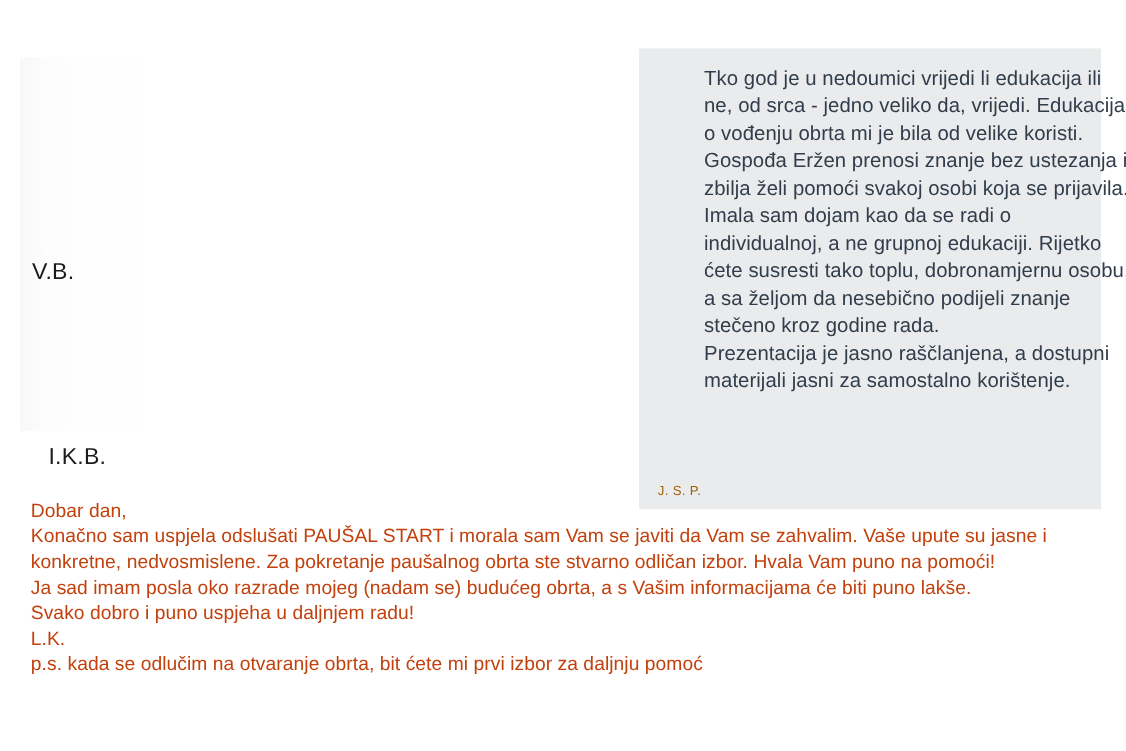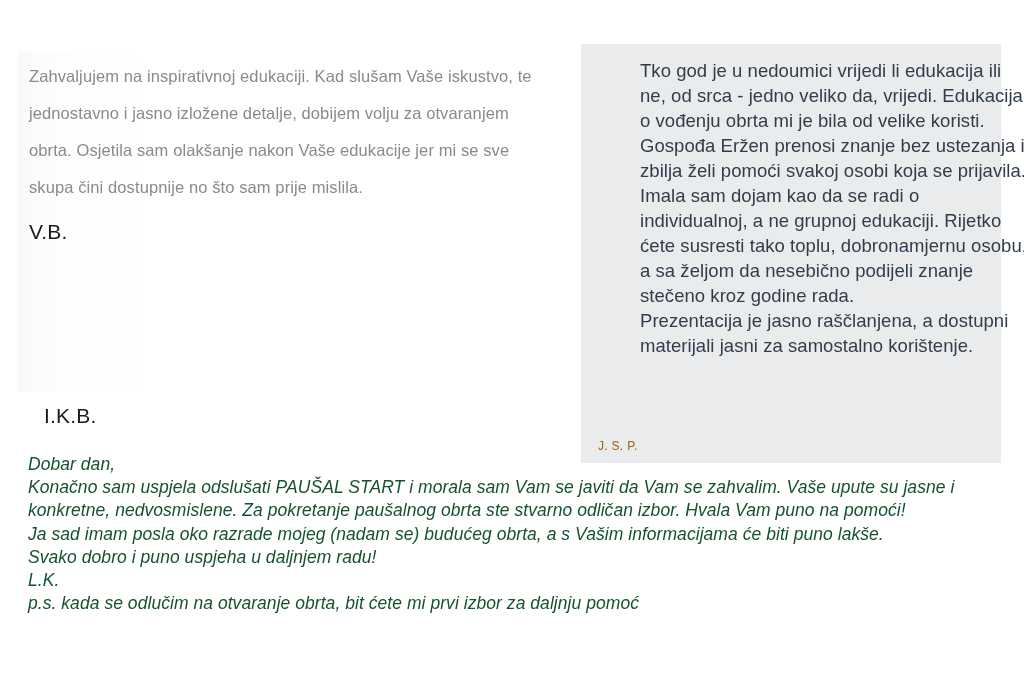--- a/index.html
+++ b/index.html
@@ -61,21 +61,21 @@
 
   
   .signature-dark {
     position: absolute;
     color: #1b1b1b;
     font-size: 21px;
     line-height: 24px;
     font-weight: 400;
     letter-spacing: 0.2px;
   }
-  #signature-vb { left: 29px; top: 220px; }
+  #signature-vb { left: 29px; top: 236px; }
   #signature-ikb { left: 44px; top: 404px; }
 
   
   #gray-panel {
     position: absolute;
     left: 581px;
     top: 44px;
     width: 420px;
     height: 419px;
     background: #e9ebec;
@@ -101,36 +101,34 @@
     line-height: 20px;
     letter-spacing: 0.3px;
   }
 
   
   #bottom-letter {
     position: absolute;
     left: 28px;
     top: 453px;
     width: 980px;
-    color: #14532d;
+    color: #c2410c;
     font-size: 17.5px;
     line-height: 23.2px;
     letter-spacing: 0.05px;
     white-space: pre-line;
-    font-style: italic;
   }
 </style>
 </head>
 <body>
 
 <div class="page">
 
   <div class="soft-wash"></div>
 
-  <div class="testimonial-soft" id="testimonial-one">Zahvaljujem na inspirativnoj edukaciji. Kad slušam Vaše iskustvo, te jednostavno i jasno izložene detalje, dobijem volju za otvaranjem obrta. Osjetila sam olakšanje nakon Vaše edukacije jer mi se sve skupa čini dostupnije no što sam prije mislila.</div>
 
   <div class="signature-dark" id="signature-vb">V.B.</div>
 
 
   <div class="signature-dark" id="signature-ikb">I.K.B.</div>
 
   <div id="gray-panel">
     <div id="gray-panel-text">Tko god je u nedoumici vrijedi li edukacija ili ne, od srca - jedno veliko da, vrijedi. Edukacija o vođenju obrta mi je bila od velike koristi. Gospođa Eržen prenosi znanje bez ustezanja i zbilja želi pomoći svakoj osobi koja se prijavila. Imala sam dojam kao da se radi o individualnoj, a ne grupnoj edukaciji. Rijetko ćete susresti tako toplu, dobronamjernu osobu, a sa željom da nesebično podijeli znanje stečeno kroz godine rada.
 Prezentacija je jasno raščlanjena, a dostupni materijali jasni za samostalno korištenje.</div>
     <div id="gray-panel-signature">J. S. P.</div>

